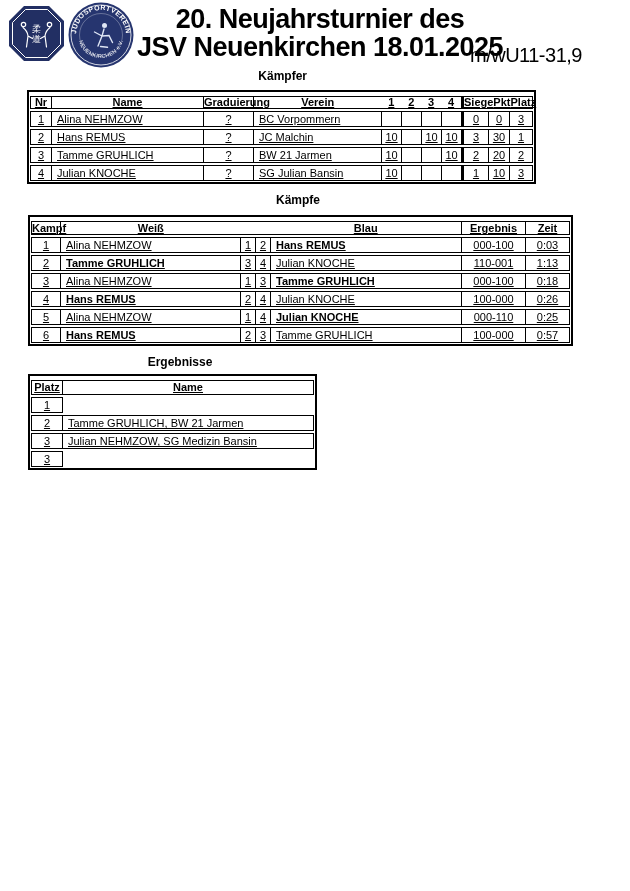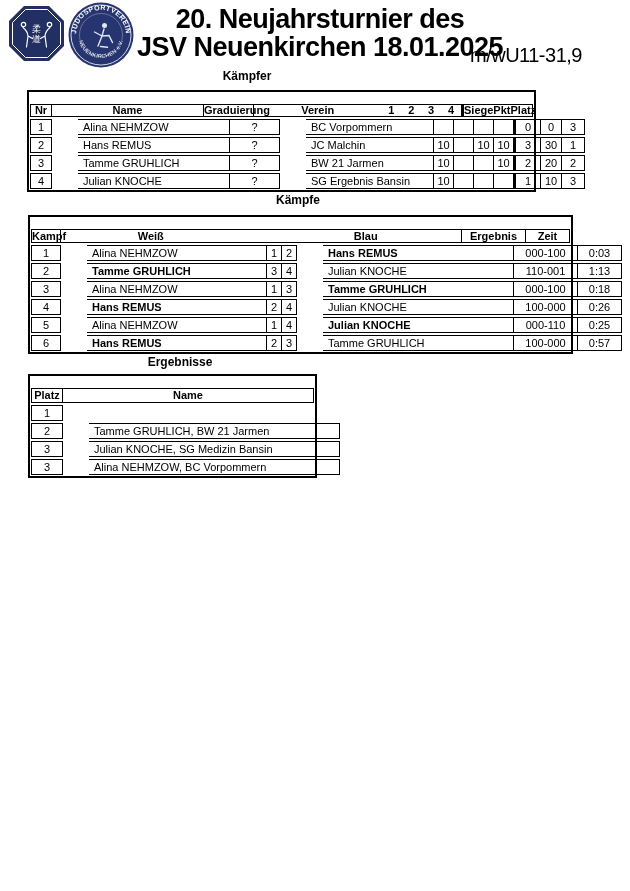--- a/index.html
+++ b/index.html
@@ -13,32 +13,32 @@
   
   #title{left:100px;top:5px;width:440px;text-align:center;
          font-weight:bold;font-size:27px;line-height:28px;letter-spacing:-0.5px;}
   #weight{left:470px;top:45px;font-weight:normal;font-size:20px;line-height:20px;letter-spacing:-0.5px;}
 
   #logo-oct{left:8px;top:5px;width:57px;height:57px;}
   #logo-round{left:68px;top:2px;width:66px;height:66px;}
 
   
   .sec-title{font-weight:bold;font-size:12px;text-align:center;width:120px;}
-  #lbl-kaempfer{left:187px;top:69px;}
+  #lbl-kaempfer{left:187px;top:69px;text-align:right;}
   #lbl-kaempfe{left:238px;top:193px;}
   #lbl-ergebnisse{left:120px;top:355px;}
 
   
-  .tbl{border:2px solid #000;padding:12px 1px 1px 1px;box-sizing:border-box;background:#fff;}
+  .tbl{border:2px solid #000;padding:4px 1px 1px 1px;box-sizing:border-box;background:#fff;text-decoration:underline;}
   .head{display:flex;margin-top:0;font-weight:bold;}
   .row{display:flex;margin-top:2px;}
   .td{border:1px solid #000;border-left:0;box-sizing:border-box;
       font-size:11px;text-align:center;white-space:nowrap;overflow:visible;flex:0 0 auto;}
   .td.first{border-left:1px solid #000;}
-  .td.left{text-align:left;padding-left:5px;margin-left:26px;}
+  .td.left{text-align:left;padding-left:5px;}
   .bold{font-weight:bold;}
   .hspan{display:inline-block;text-align:center;vertical-align:top;}
   .hflex{display:flex;}
 
   #t-fighters{left:27px;top:90px;width:509px;}
   #t-fights{left:28px;top:215px;width:545px;}
   #t-results{left:28px;top:374px;width:289px;}
 
   #t-fighters .head .td{height:13px;line-height:11px;}
   #t-fighters .row  .td{height:16px;line-height:14px;}
@@ -166,21 +166,21 @@
       <div class="td c1-num">10</div>
       <div class="td c1-siege">2</div>
       <div class="td c1-pkt">20</div>
       <div class="td c1-platz">2</div>
     </div>
 
     <div class="row">
       <div class="td first c1-nr">4</div>
       <div class="td left c1-name">Julian KNOCHE</div>
       <div class="td c1-grad">?</div>
-      <div class="td left c1-verein">SG Ergebnis Bansin</div>
+      <div class="td left c1-verein">SG Julian Bansin</div>
       <div class="td c1-num">10</div>
       <div class="td c1-num"></div>
       <div class="td c1-num"></div>
       <div class="td c1-num"></div>
       <div class="td c1-siege">1</div>
       <div class="td c1-pkt">10</div>
       <div class="td c1-platz">3</div>
     </div>
   </div>
 
@@ -271,20 +271,19 @@
       <div class="td first c3-platz">1</div>
     </div>
 
     <div class="row">
       <div class="td first c3-platz">2</div>
       <div class="td left c3-name">Tamme GRUHLICH, BW 21 Jarmen</div>
     </div>
 
     <div class="row">
       <div class="td first c3-platz">3</div>
-      <div class="td left c3-name">Julian KNOCHE, SG Medizin Bansin</div>
+      <div class="td left c3-name">Julian NEHMZOW, SG Medizin Bansin</div>
     </div>
 
     <div class="row">
       <div class="td first c3-platz">3</div>
-      <div class="td left c3-name">Alina NEHMZOW, BC Vorpommern</div>
     </div>
   </div>
 
 </body></html>

